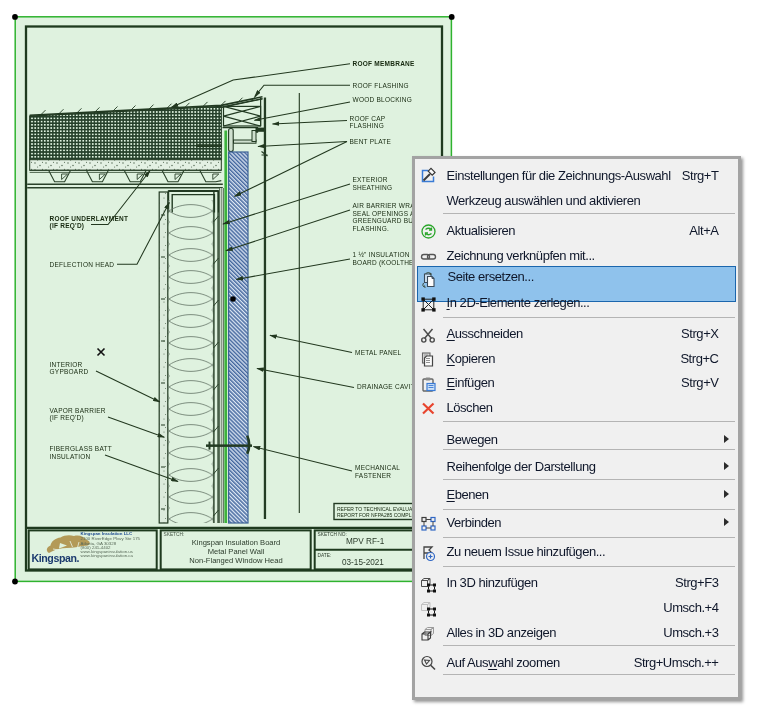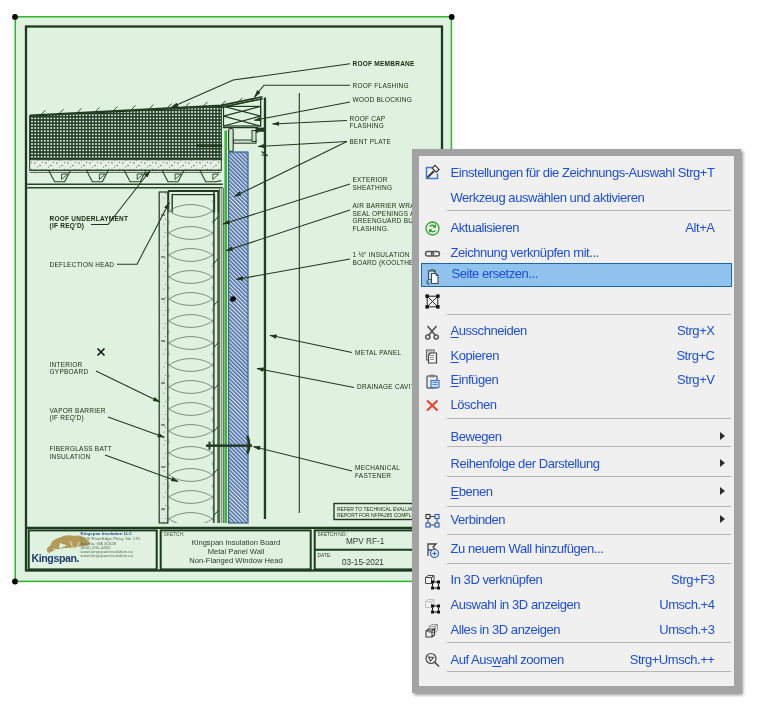--- a/index.html
+++ b/index.html
@@ -1,25 +1,25 @@
 <!DOCTYPE html>
 <html><head>
 <meta charset="utf-8">
 <style>
   html,body{margin:0;padding:0;background:#fff;}
   body{width:761px;height:716px;position:relative;overflow:hidden;
        font-family:"Liberation Sans",sans-serif;}
   #sheet{position:absolute;left:0;top:0;width:761px;height:716px;}
-  #menu{position:absolute;left:412px;top:149px;width:329px;height:544px;
-        background:#f0f0f0;border:7px solid #a3a3a3;box-sizing:border-box;
-        box-shadow:2px 2px 3px rgba(0,0,0,0.42);font-size:13px;color:#1d4ed8;}
+  #menu{position:absolute;left:412px;top:156px;width:329px;height:544px;
+        background:#f0f0f0;border:3px solid #a3a3a3;box-sizing:border-box;
+        box-shadow:2px 2px 3px rgba(0,0,0,0.42);font-size:13px;color:#0f172a;}
   .mi{position:absolute;left:2px;right:2px;height:24px;line-height:24px;white-space:nowrap;}
   .mi .txt{position:absolute;left:29.5px;top:0;letter-spacing:-0.45px;}
   .mi .sc{position:absolute;right:17.5px;top:0;letter-spacing:-0.45px;}
-  .mi.hl{background:#8fc2ec;border:1px solid #1b66ad;height:24px;line-height:22px;
+  .mi.hl{background:#8fc2ec;border:1px solid #1b66ad;height:36px;line-height:22px;
          left:2px;right:2px;box-sizing:border-box;}
   .mi.hl .txt{top:-1px;}
   .sep{position:absolute;left:28px;right:3px;height:1px;background:#b4b4b4;}
   .arr{position:absolute;right:7px;top:7px;width:0;height:0;
        border-left:5px solid #2c2c2c;border-top:4.5px solid transparent;
        border-bottom:4.5px solid transparent;}
   .ico{position:absolute;left:5px;top:4px;width:17px;height:17px;}
   u{text-decoration:underline;text-underline-offset:2px;}
 </style>
 </head>
@@ -264,20 +264,23 @@
   <div class="mi" style="top:60.3px;">
       <span class="txt">Aktualisieren</span>
       <span class="sc">Alt+A</span>
     </div>
   <div class="mi" style="top:84.6px;">
       <span class="txt">Zeichnung verknüpfen mit...</span>
     </div>
   <div class="mi hl" style="top:107px;">
       <span class="txt">Seite ersetzen...</span>
     </div>
+  <div class="mi" style="top:131.7px;">
+      <span class="txt"><u>I</u>n 2D-Elemente zerlegen...</span>
+    </div>
   <div class="sep" style="top:158.2px;"></div>
   <div class="mi" style="top:187.7px;">
       <span class="txt"><u>K</u>opieren</span>
       <span class="sc">Strg+C</span>
     </div>
   <div class="mi" style="top:163px;">
       <span class="txt"><u>A</u>usschneiden</span>
       <span class="sc">Strg+X</span>
     </div>
   <div class="mi" style="top:212px;">
@@ -302,29 +305,28 @@
       <span class="txt"><u>E</u>benen</span>
       <span class="arr"></span>
     </div>
   <div class="sep" style="top:349.7px;"></div>
   <div class="mi" style="top:351.8px;">
       <span class="txt">Verbinden</span>
       <span class="arr"></span>
     </div>
   <div class="sep" style="top:378px;"></div>
   <div class="mi" style="top:381px;">
-      <span class="txt">Zu neuem Wall hinzufügen...</span>
+      <span class="txt">Zu neuem Issue hinzufügen...</span>
     </div>
   <div class="sep" style="top:406.8px;"></div>
   <div class="mi" style="top:412.2px;">
-      <span class="txt">In 3D verknüpfen</span>
+      <span class="txt">In 3D hinzufügen</span>
       <span class="sc">Strg+F3</span>
     </div>
   <div class="mi" style="top:436.9px;">
-      <span class="txt">Auswahl in 3D anzeigen</span>
       <span class="sc">Umsch.+4</span>
     </div>
   <div class="mi" style="top:461.5px;">
       <span class="txt">Alles in 3D anzeigen</span>
       <span class="sc">Umsch.+3</span>
     </div>
   <div class="sep" style="top:486px;"></div>
   <div class="mi" style="top:491.6px;">
       <span class="txt">Auf Aus<u>w</u>ahl zoomen</span>
       <span class="sc">Strg+Umsch.++</span>

